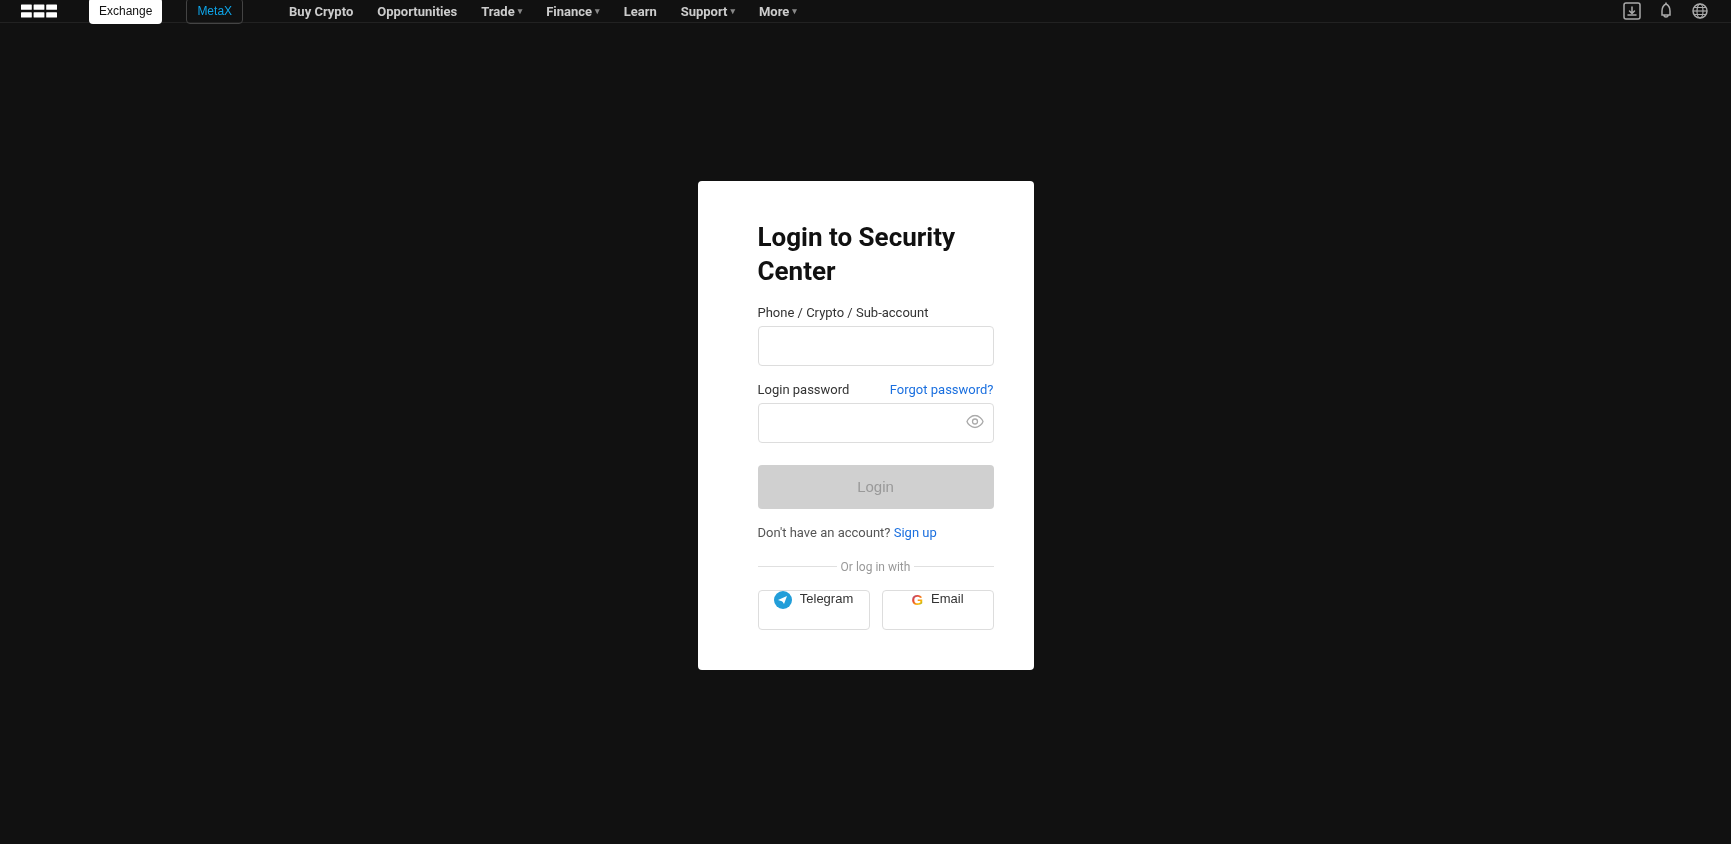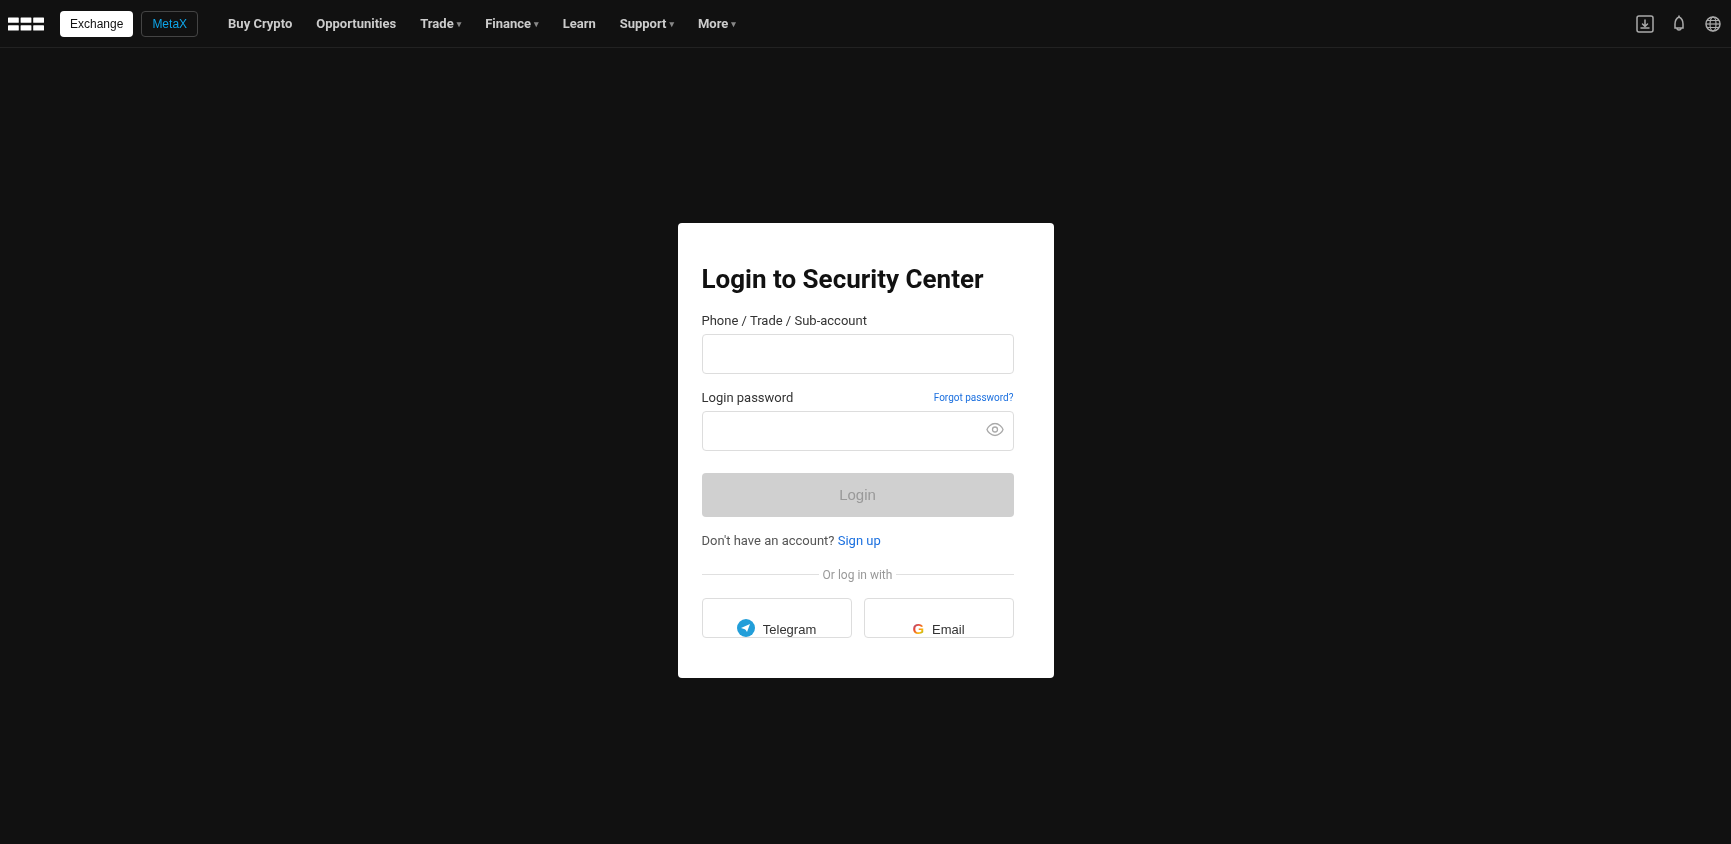--- a/index.html
+++ b/index.html
@@ -8,24 +8,24 @@
       font-family: -apple-system, BlinkMacSystemFont, 'Segoe UI', Roboto, sans-serif;
       min-height: 844px;
       color: #fff;
     }
 
     
     .navbar {
       display: flex;
       align-items: center;
       background-color: #111;
-      height: 48px;
-      padding: 0 8px;
+      height: 23px;
+      padding: 0 21px;
       border-bottom: 1px solid #222;
-      gap: 8px;
+      gap: 24px;
     }
     .navbar-logo {
       display: flex;
       align-items: center;
       gap: 4px;
       margin-right: 8px;
     }
     .logo-icon {
       width: 36px;
       height: 22px;
@@ -94,22 +94,22 @@
       align-items: center;
       justify-content: center;
       min-height: calc(844px - 39px);
       background-color: #111;
     }
 
     
     .login-card {
       background: #fff;
       color: #111;
-      width: 376px;
-      padding: 40px 40px 40px 24px;
+      width: 336px;
+      padding: 40px 40px 40px 60px;
       border-radius: 4px;
     }
     .login-title {
       font-size: 26px;
       font-weight: 700;
       color: #111;
       line-height: 1.3;
       margin-bottom: 16px;
     }
     .login-notice {
@@ -120,21 +120,21 @@
     }
     .field-label {
       font-size: 13px;
       color: #333;
       margin-bottom: 6px;
       display: flex;
       align-items: center;
       justify-content: space-between;
     }
     .forgot-link {
-      font-size: 10px;
+      font-size: 13px;
       color: #1a6fdf;
       cursor: pointer;
       text-decoration: none;
     }
     .input-wrapper {
       position: relative;
       margin-bottom: 16px;
     }
     .form-input {
       width: 100%;
@@ -199,21 +199,21 @@
       display: flex;
       gap: 12px;
     }
     .social-btn {
       flex: 1;
       height: 40px;
       border: 1px solid #ddd;
       border-radius: 4px;
       background: #fff;
       display: flex;
-      align-items: flex-end;
+      align-items: flex-start;
       justify-content: center;
       gap: 8px;
       font-size: 13px;
       color: #333;
       cursor: pointer;
     }
     
     .telegram-icon {
       width: 18px;
       height: 18px;
@@ -313,21 +313,21 @@
 </nav>
 
 <div class="main-content">
   <div class="login-card">
 
     <h1 class="login-title">Login to Security Center</h1>
 
 
     
     <div class="field-label">
-      <span>Phone / Trade / Sub-account</span>
+      <span>Phone / Crypto / Sub-account</span>
     </div>
     <div class="input-wrapper">
       <input class="form-input" type="text" style="">
     </div>
 
     
     <div class="field-label">
       <span>Login password</span>
       <a class="forgot-link">Forgot password?</a>
     </div>

